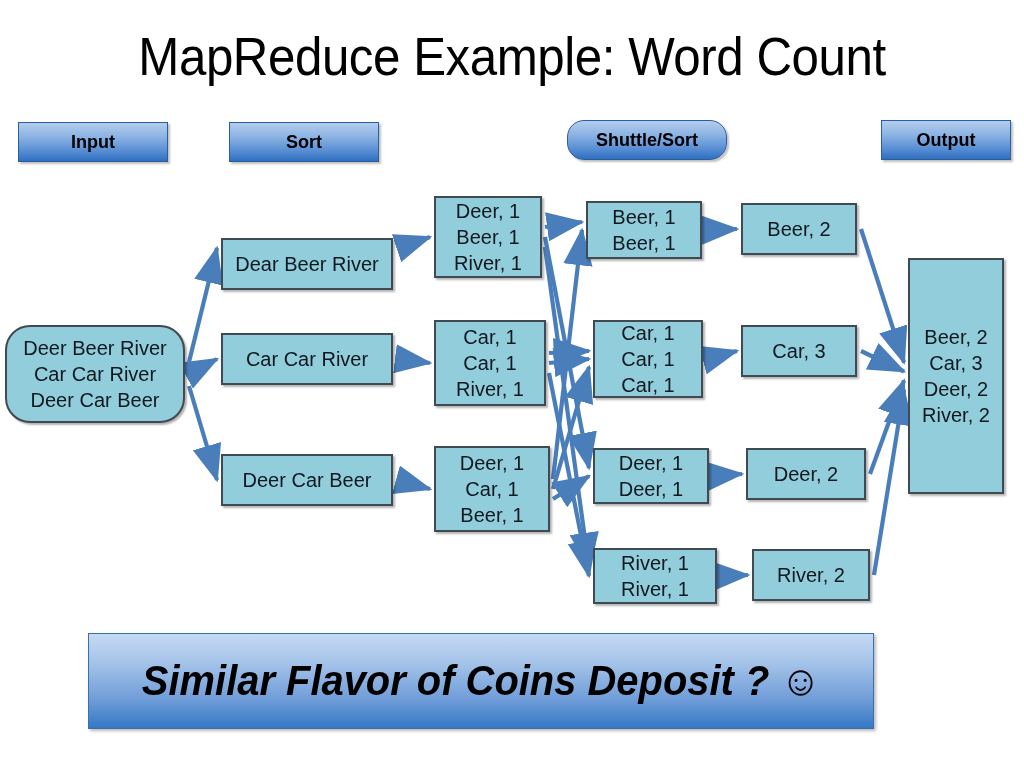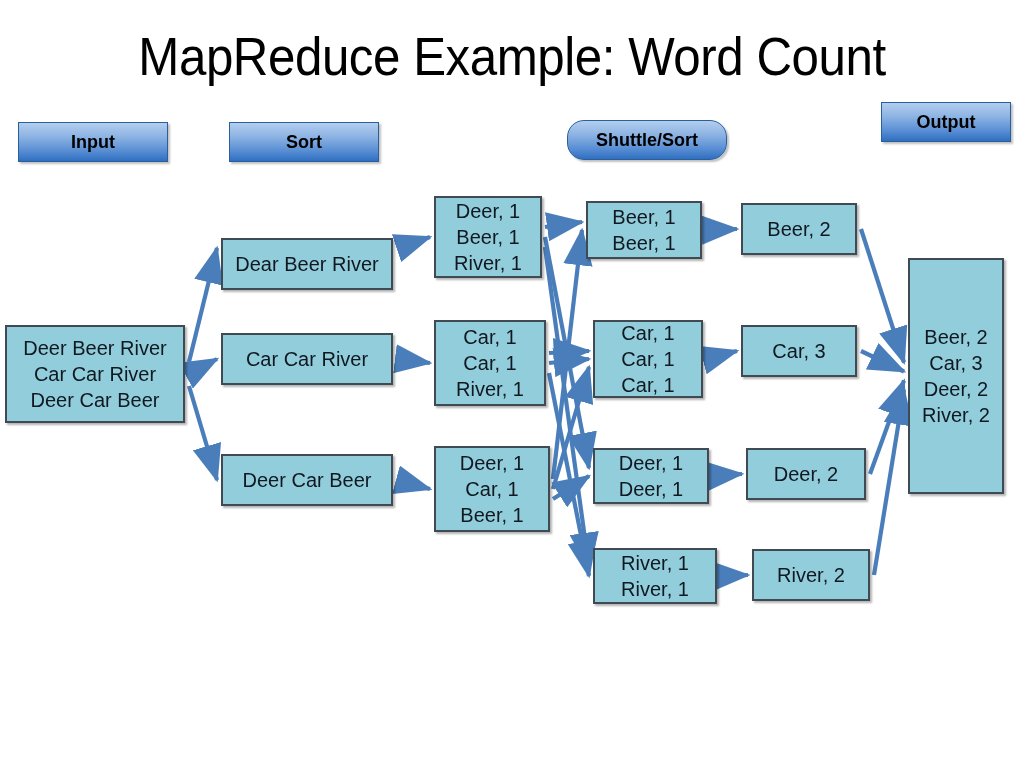--- a/index.html
+++ b/index.html
@@ -112,21 +112,21 @@
 
   <div class="phase" id="phase-0" style="left: 18px; top: 122px; width: 148px;">
     <span>Input</span>
   </div>
   <div class="phase" id="phase-1" style="left: 229px; top: 122px; width: 148px;">
     <span>Sort</span>
   </div>
   <div class="phase" id="phase-3" style="left: 567px; top: 120px; width: 158px; border-radius: 17px;">
     <span>Shuttle/Sort</span>
   </div>
-  <div class="phase" id="phase-5" style="left: 881px; top: 102px; width: 128px;">
+  <div class="phase" id="phase-5" style="left: 881px; top: 120px; width: 128px;">
     <span>Output</span>
   </div>
 
   <svg id="arrows" viewBox="0 0 1024 768" width="1024" height="768">
     <defs>
       <marker id="ah" markerWidth="9" markerHeight="7" refX="8.4" refY="3.5" orient="auto" markerUnits="strokeWidth">
         <path d="M0,0 L9,3.5 L0,7 z" fill="#4a7ebb"></path>
       </marker>
     </defs>
     <g id="arrow-group" fill="none" stroke="#4a7ebb" stroke-width="4.2" marker-end="url(#ah)">
@@ -149,21 +149,21 @@
         <line x1="707" y1="359" x2="737" y2="351"></line>
         <line x1="713" y1="476" x2="742" y2="474"></line>
         <line x1="721" y1="576" x2="748" y2="575"></line>
         <line x1="861" y1="229" x2="904" y2="362.5"></line>
         <line x1="861" y1="351" x2="904" y2="371.5"></line>
         <line x1="870" y1="474" x2="904" y2="380.5"></line>
         <line x1="874" y1="575" x2="904" y2="389.5"></line>
       </g>
   </svg>
 
-  <div class="node" id="node-input" style="left: 5px; top: 325px; width: 180px; height: 98px;">
+  <div class="node" id="node-input" style="left: 5px; top: 325px; width: 180px; height: 98px; border-radius: 25px;">
       <span class="ln">Deer Beer River</span>
       <span class="ln">Car Car River</span>
       <span class="ln">Deer Car Beer</span>
     </div>
 
   <div class="node" id="node-split-0" style="left: 221px; top: 222px; width: 172px; height: 52px; margin-top: 16px;">
       <span class="ln">Dear Beer River</span>
     </div>
   <div class="node" id="node-split-1" style="left: 221px; top: 333px; width: 172px; height: 52px;">
       <span class="ln">Car Car River</span>
@@ -219,14 +219,17 @@
       <span class="ln">River, 2</span>
     </div>
 
   <div class="node" id="node-output" style="left: 908px; top: 258px; width: 96px; height: 236px;">
       <span class="ln">Beer, 2</span>
       <span class="ln">Car, 3</span>
       <span class="ln">Deer, 2</span>
       <span class="ln">River, 2</span>
     </div>
 
+  <div id="banner">
+    <span id="banner-text">Similar Flavor of Coins Deposit ? ☺</span>
+  </div>
 
 </div>
 
 </body></html>

